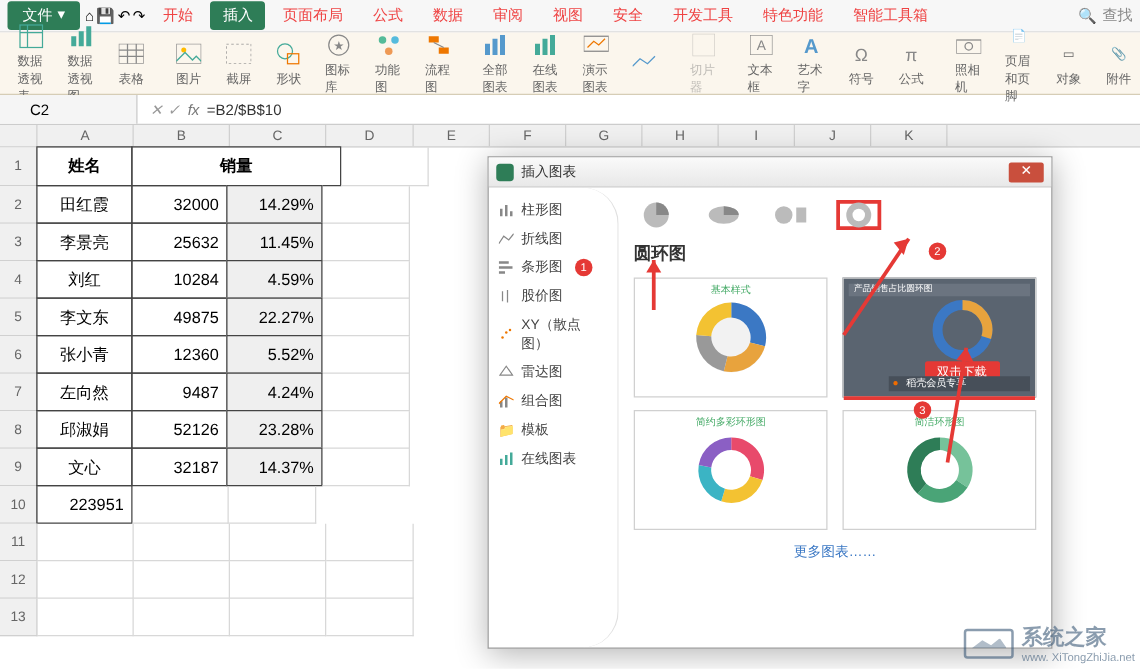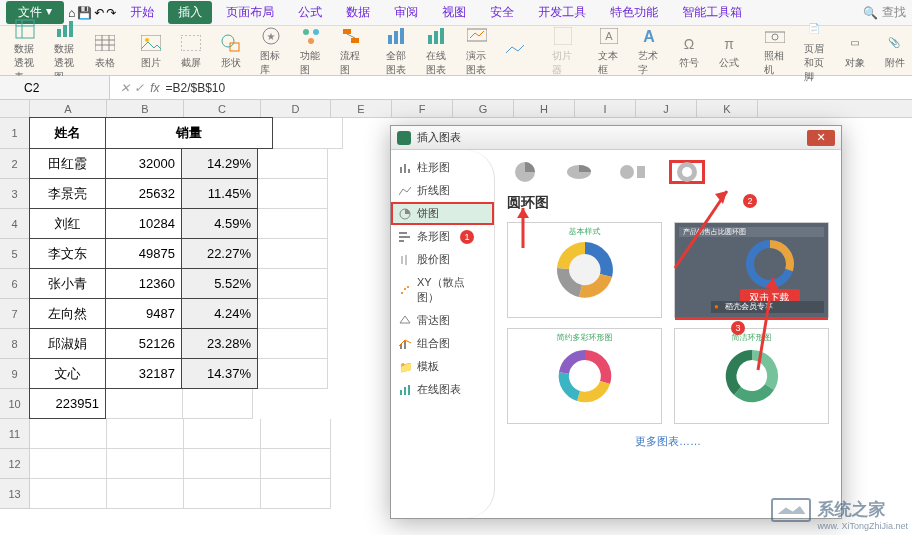--- a/index.html
+++ b/index.html
@@ -1,21 +1,21 @@
 <!DOCTYPE html>
 <html><head>
 <meta charset="utf-8">
 <style>
 * { margin: 0; padding: 0; box-sizing: border-box; }
 body { font-family: "Microsoft YaHei", Arial, sans-serif; font-size: 12px; background: #fff; width: 912px; height: 535px; overflow: hidden; position: relative; }
 
 
 .menubar { height: 26px; background: #f7f7f7; border-bottom: 1px solid #dcdcdc; display: flex; align-items: center; padding: 0 6px; gap: 4px; }
 .file-btn { background: #2e7d57; color: #fff; padding: 3px 12px; border-radius: 3px; display: flex; align-items: flex-start; gap: 4px; }
-.menu-item { padding: 3px 10px; color: #6d28d9; cursor: pointer; }
+.menu-item { padding: 3px 10px; color: #ef4444; cursor: pointer; }
 .menu-item.active { background: #2e7d57; color: #fff; border-radius: 3px; }
 .search-area { margin-left: auto; display: flex; align-items: center; gap: 4px; color: #888; }
 
 
 .ribbon { height: 50px; background: #fbf6ed; border-bottom: 1px solid #d6cdb6; display: flex; align-items: center; padding: 0 6px; gap: 2px; }
 .rgroup { display: flex; flex-direction: column; align-items: center; padding: 2px 8px; color: #666; font-size: 10px; gap: 2px; }
 .rgroup-icon { width: 22px; height: 22px; display: flex; align-items: center; justify-content: center; }
 .rdiv { width: 1px; height: 36px; background: #d6cdb6; margin: 0 2px; }
 .smallicons { display: flex; gap: 2px; }
 
@@ -65,21 +65,21 @@
 .card-btn { background: #e53935; color: #fff; font-size: 10px; padding: 2px 10px; border-radius: 2px; }
 .card-foot { position: absolute; bottom: 4px; left: 4px; right: 4px; height: 12px; background: #474f59; font-size: 8px; padding-left: 14px; line-height: 12px; margin-left: 32px; }
 .card-foot::before { content: "●"; color: #ef6c00; position: absolute; left: 3px; }
 .redline { position: absolute; left: 0; bottom: -3px; width: 100%; height: 3px; background: #e53935; }
 .preview-label { position: absolute; top: 3px; font-size: 8px; color: #4a6; width: 100%; text-align: center; }
 .more-link { color: #3b78c4; text-align: center; margin-top: 10px; font-size: 11px; }
 .red-arrow { position: absolute; pointer-events: none; }
 .badge { position: absolute; width: 14px; height: 14px; background: #e53935; color: #fff; border-radius: 50%; font-size: 9px; text-align: center; line-height: 14px; }
 
 
-.watermark { position: absolute; right: 4px; bottom: 4px; color: rgba(60,90,120,.6); font-size: 17px; display: flex; gap: 6px; }
+.watermark { position: absolute; right: 4px; bottom: 4px; color: rgba(60,90,120,.6); font-size: 17px; display: flex; align-items: center; gap: 6px; }
 .watermark .logo { width: 40px; height: 24px; border: 2px solid rgba(60,90,120,.6); border-radius: 3px; position: relative; }
 .watermark .logo::after { content: ""; position: absolute; left: 4px; top: 6px; width: 28px; height: 8px; background: rgba(60,90,120,.4); clip-path: polygon(0 100%,30% 20%,55% 70%,80% 0,100% 100%); }
 </style>
 </head>
 <body>
 
 <div class="menubar">
   <div class="file-btn">
     <span>文件</span>
     <span>▾</span>
@@ -441,27 +441,20 @@
               <rect x="9" y="7" width="2" height="4" fill="#888"></rect>
             </svg></span>
           <span>柱形图</span>
         </div>
       <div class="cat-item">
           <span class="cat-icon"><svg width="12" height="12">
               <polyline points="0,10 4,4 8,7 12,2" fill="none" stroke="#888"></polyline>
             </svg></span>
           <span>折线图</span>
         </div>
-      <div class="cat-item sel">
-          <span class="cat-icon"><svg width="12" height="12">
-              <circle cx="6" cy="6" r="5" fill="none" stroke="#888"></circle>
-              <path d="M6 6 L6 1 A5 5 0 0 1 11 6 Z" fill="#888"></path>
-            </svg></span>
-          <span>饼图</span>
-        </div>
       <div class="cat-item">
           <span class="cat-icon"><svg width="12" height="12">
               <rect x="0" y="1" width="8" height="2" fill="#888"></rect>
               <rect x="0" y="5" width="11" height="2" fill="#888"></rect>
               <rect x="0" y="9" width="5" height="2" fill="#888"></rect>
             </svg></span>
           <span>条形图</span>
           <span class="badge" style="position:static;margin-left:4px">1</span>
         </div>
       <div class="cat-item">

